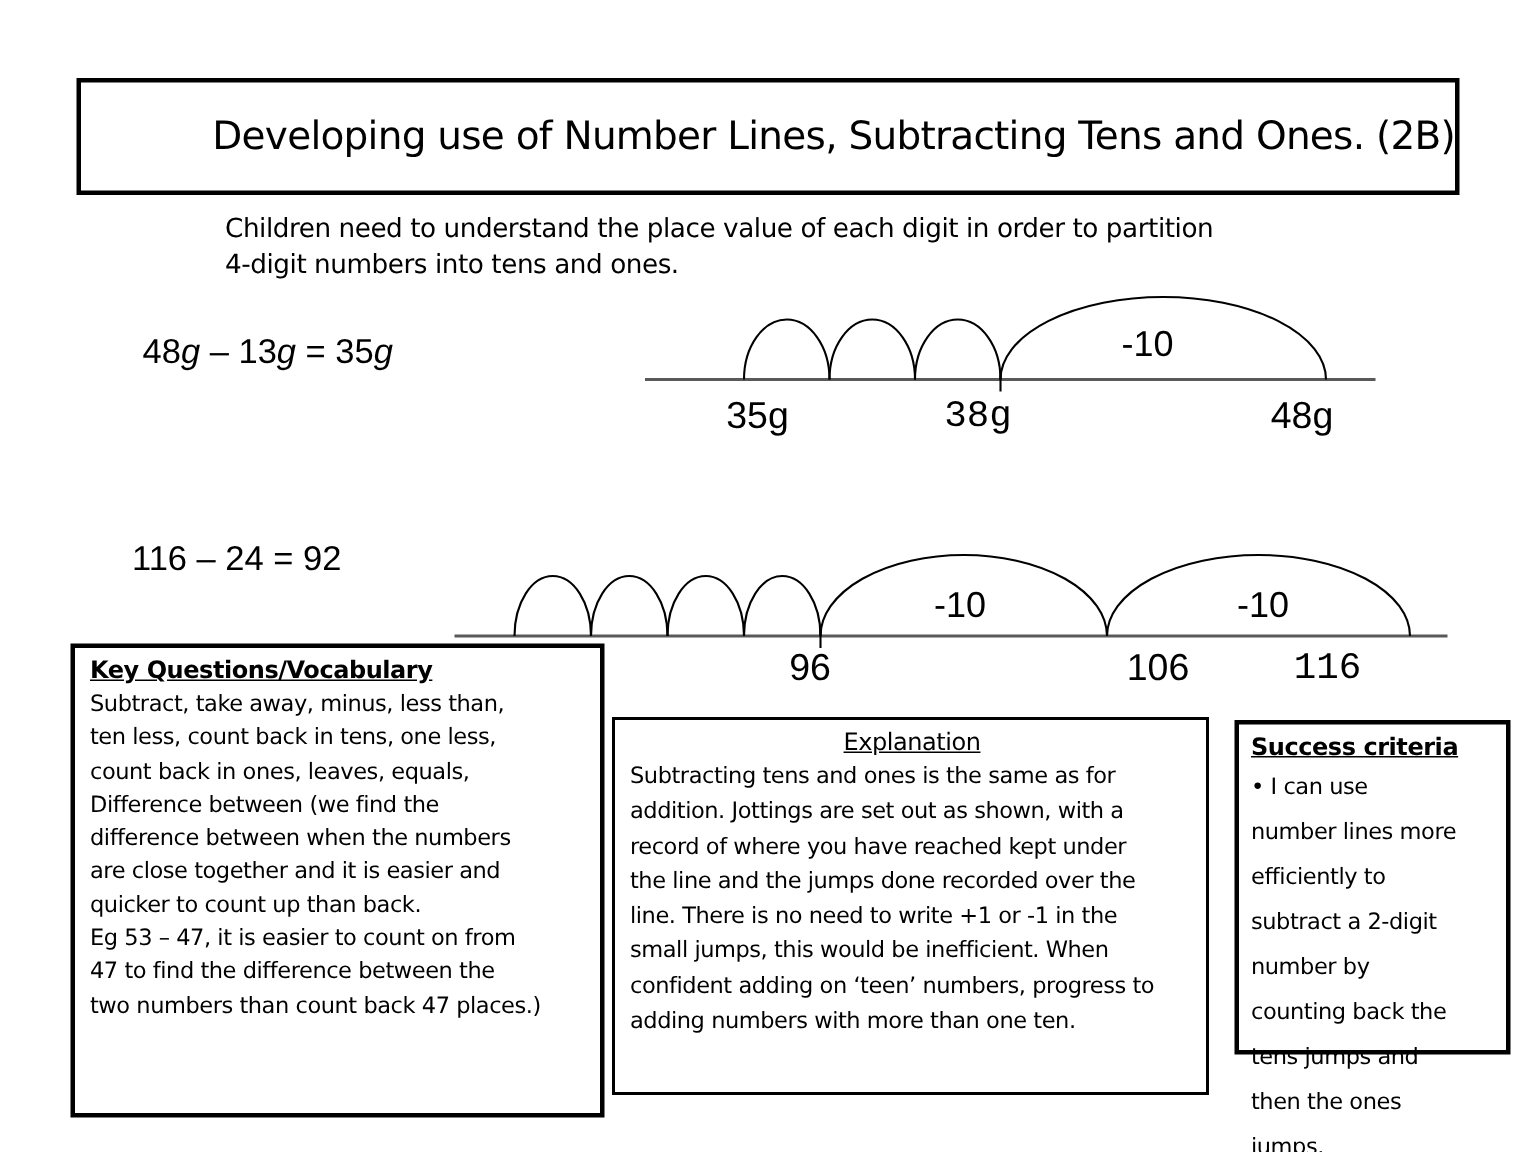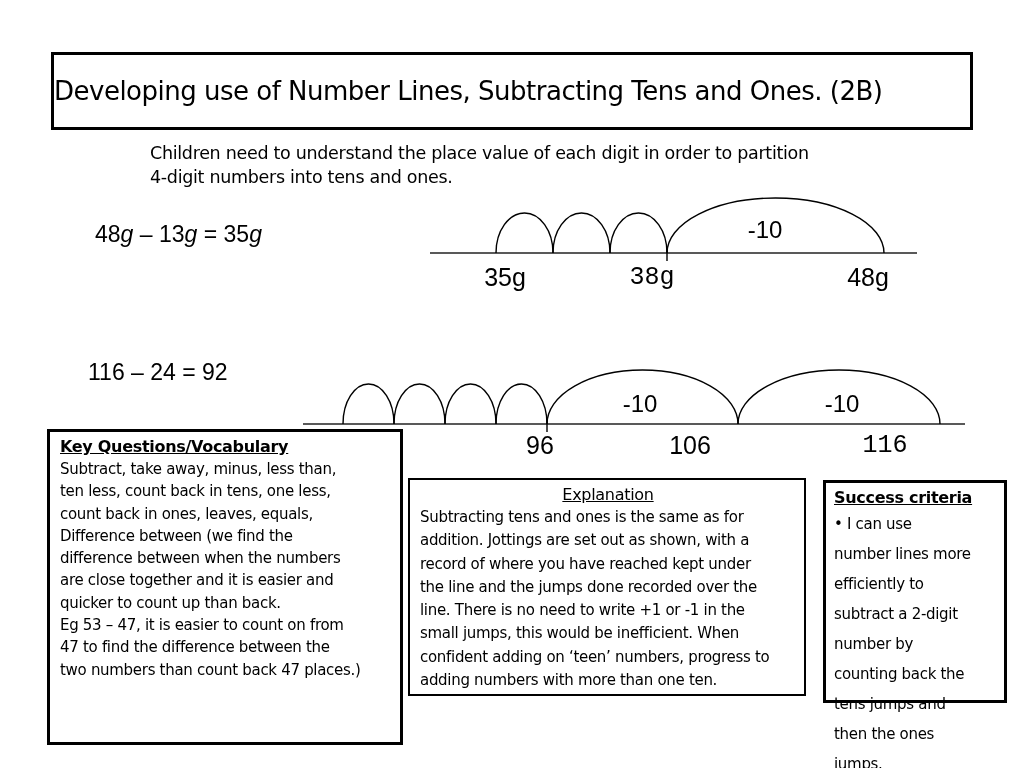--- a/index.html
+++ b/index.html
@@ -10,39 +10,39 @@
   }
   .abs { position: absolute; }
   .comic { font-family: "DejaVu Sans", sans-serif; letter-spacing: -0.3px; }
   .arial { font-family: "Liberation Sans", sans-serif; }
   .center-x { transform: translateX(-50%); white-space: nowrap; }
 
   
   #title-box {
     left: 51px; top: 52px; width: 922px; height: 78px;
     border: 3px solid #000; box-sizing: border-box;
-    display: flex; align-items: center; justify-content: flex-start;
+    display: flex; align-items: center; justify-content: flex-end;
   }
   #title-box .title-text { font-size: 26px; letter-spacing: -0.5px; white-space: nowrap; }
 
   
   .intro-line { left: 150px; font-size: 17.5px; line-height: 24px; white-space: nowrap; }
 
   
   .equation { font-size: 23px; white-space: nowrap; }
   .equation i { font-style: italic; }
 
   
   .nl-label { font-size: 25px; font-family: "Liberation Sans", sans-serif; }
   .jump-label { font-size: 24px; font-family: "Liberation Sans", sans-serif; }
 
   
   .txt-box { border: 3px solid #000; box-sizing: border-box; background: #fff; }
   #key-box   { left: 47px;  top: 429px; width: 356px; height: 316px; padding: 4px 8px 2px 10px; }
-  #expl-box  { left: 408px; top: 478px; width: 398px; height: 218px; border-width: 2px; padding: 4px 8px 2px 10px; }
+  #expl-box  { left: 408px; top: 478px; width: 398px; height: 252px; border-width: 2px; padding: 4px 8px 2px 10px; }
   #succ-box  { left: 823px; top: 480px; width: 184px; height: 223px; padding: 4px 6px 2px 8px; }
 
   .box-heading { font-size: 16px; font-weight: bold; text-decoration: underline; line-height: 22px; }
   .box-heading.regular { font-weight: normal; }
   .box-body { font-size: 15px; line-height: 22.3px; white-space: pre-line; }
   #expl-box .box-heading { text-align: center; }
   #expl-box .box-body { line-height: 23.3px; }
   #succ-box .box-body { line-height: 30px; }
 
   svg { position: absolute; overflow: visible; }
@@ -83,21 +83,21 @@
     <path d="M 145 62 A 25.5 40 0 0 1 196 62" fill="none" stroke="#000" stroke-width="1.4"></path>
     <path d="M 196 62 A 25.5 40 0 0 1 247 62" fill="none" stroke="#000" stroke-width="1.4"></path>
     <path d="M 247 62 A 95.5 54 0 0 1 438 62" fill="none" stroke="#000" stroke-width="1.4"></path>
     <path d="M 438 62 A 101 54 0 0 1 640 62" fill="none" stroke="#000" stroke-width="1.4"></path>
     <line x1="247" y1="56" x2="247" y2="70" stroke="#000" stroke-width="1.4"></line>
   </svg>
   <div class="abs jump-label center-x" style="left:640px; top:390px;">-10</div>
   <div class="abs jump-label center-x" style="left:842px; top:390px;">-10</div>
   <div class="abs nl-label center-x" style="left:342px; top:431px;">92</div>
   <div class="abs nl-label center-x" style="left:540px; top:431px;">96</div>
-  <div class="abs nl-label center-x" style="left:690px; top:431px;">106</div>
+  <div class="abs nl-label center-x" style="left:772px; top:431px;">106</div>
   <div class="abs nl-label center-x" style="left:885px; top:431px;font-family:Liberation Mono, monospace;">116</div>
 
   <div id="key-box" class="abs txt-box comic">
     <div class="box-heading">Key Questions/Vocabulary</div>
     <div class="box-body">Subtract, take away, minus, less than,
 ten less, count back in tens, one less,
 count back in ones, leaves, equals,
 Difference between (we find the
 difference between when  the numbers
 are close together and it is easier and

